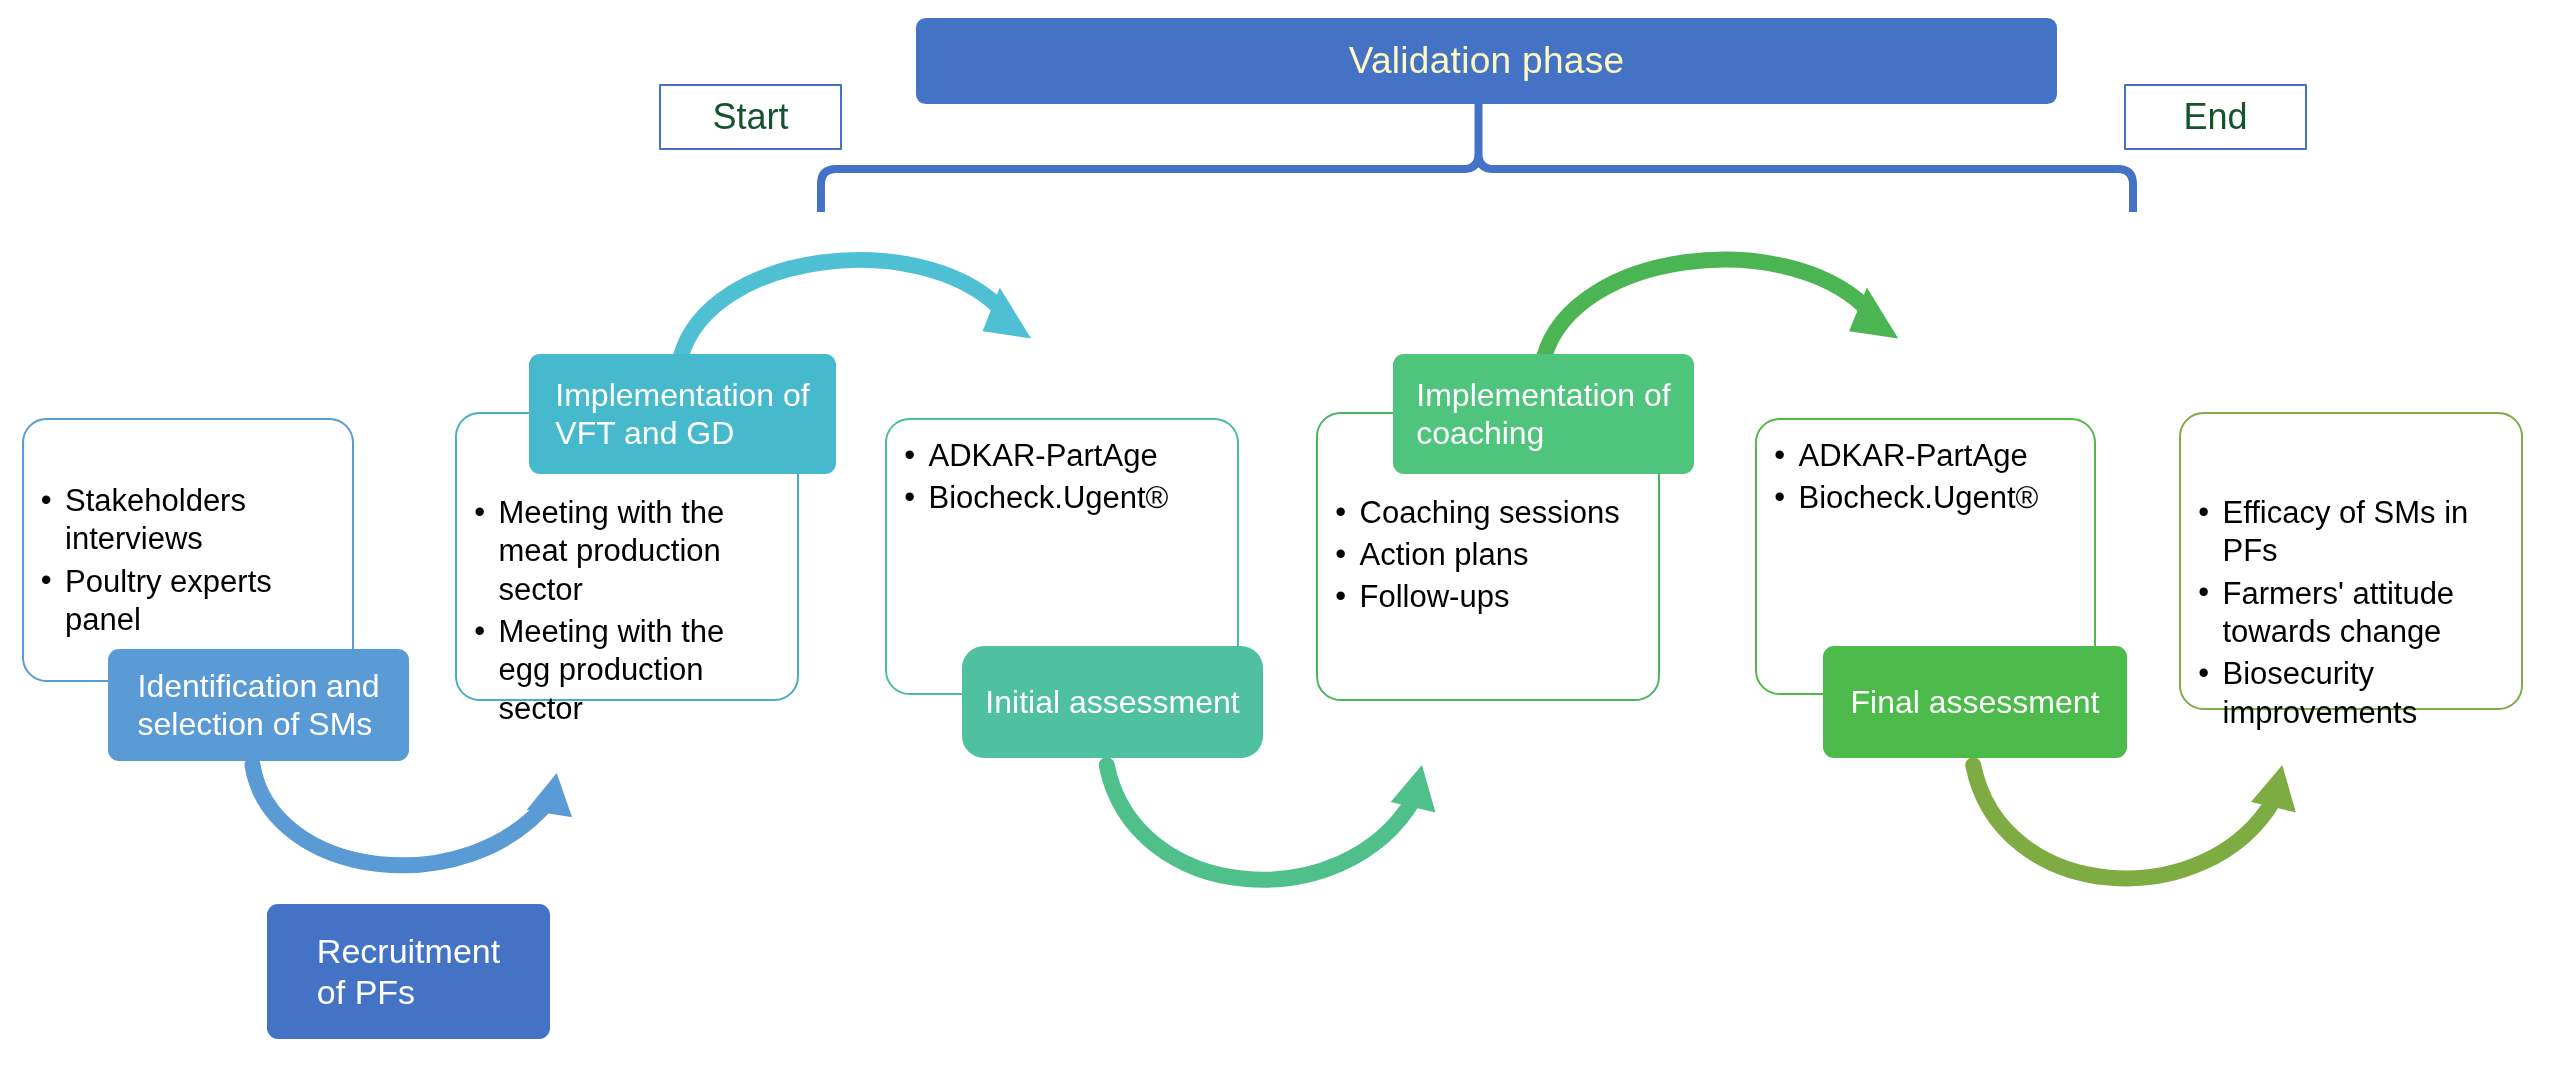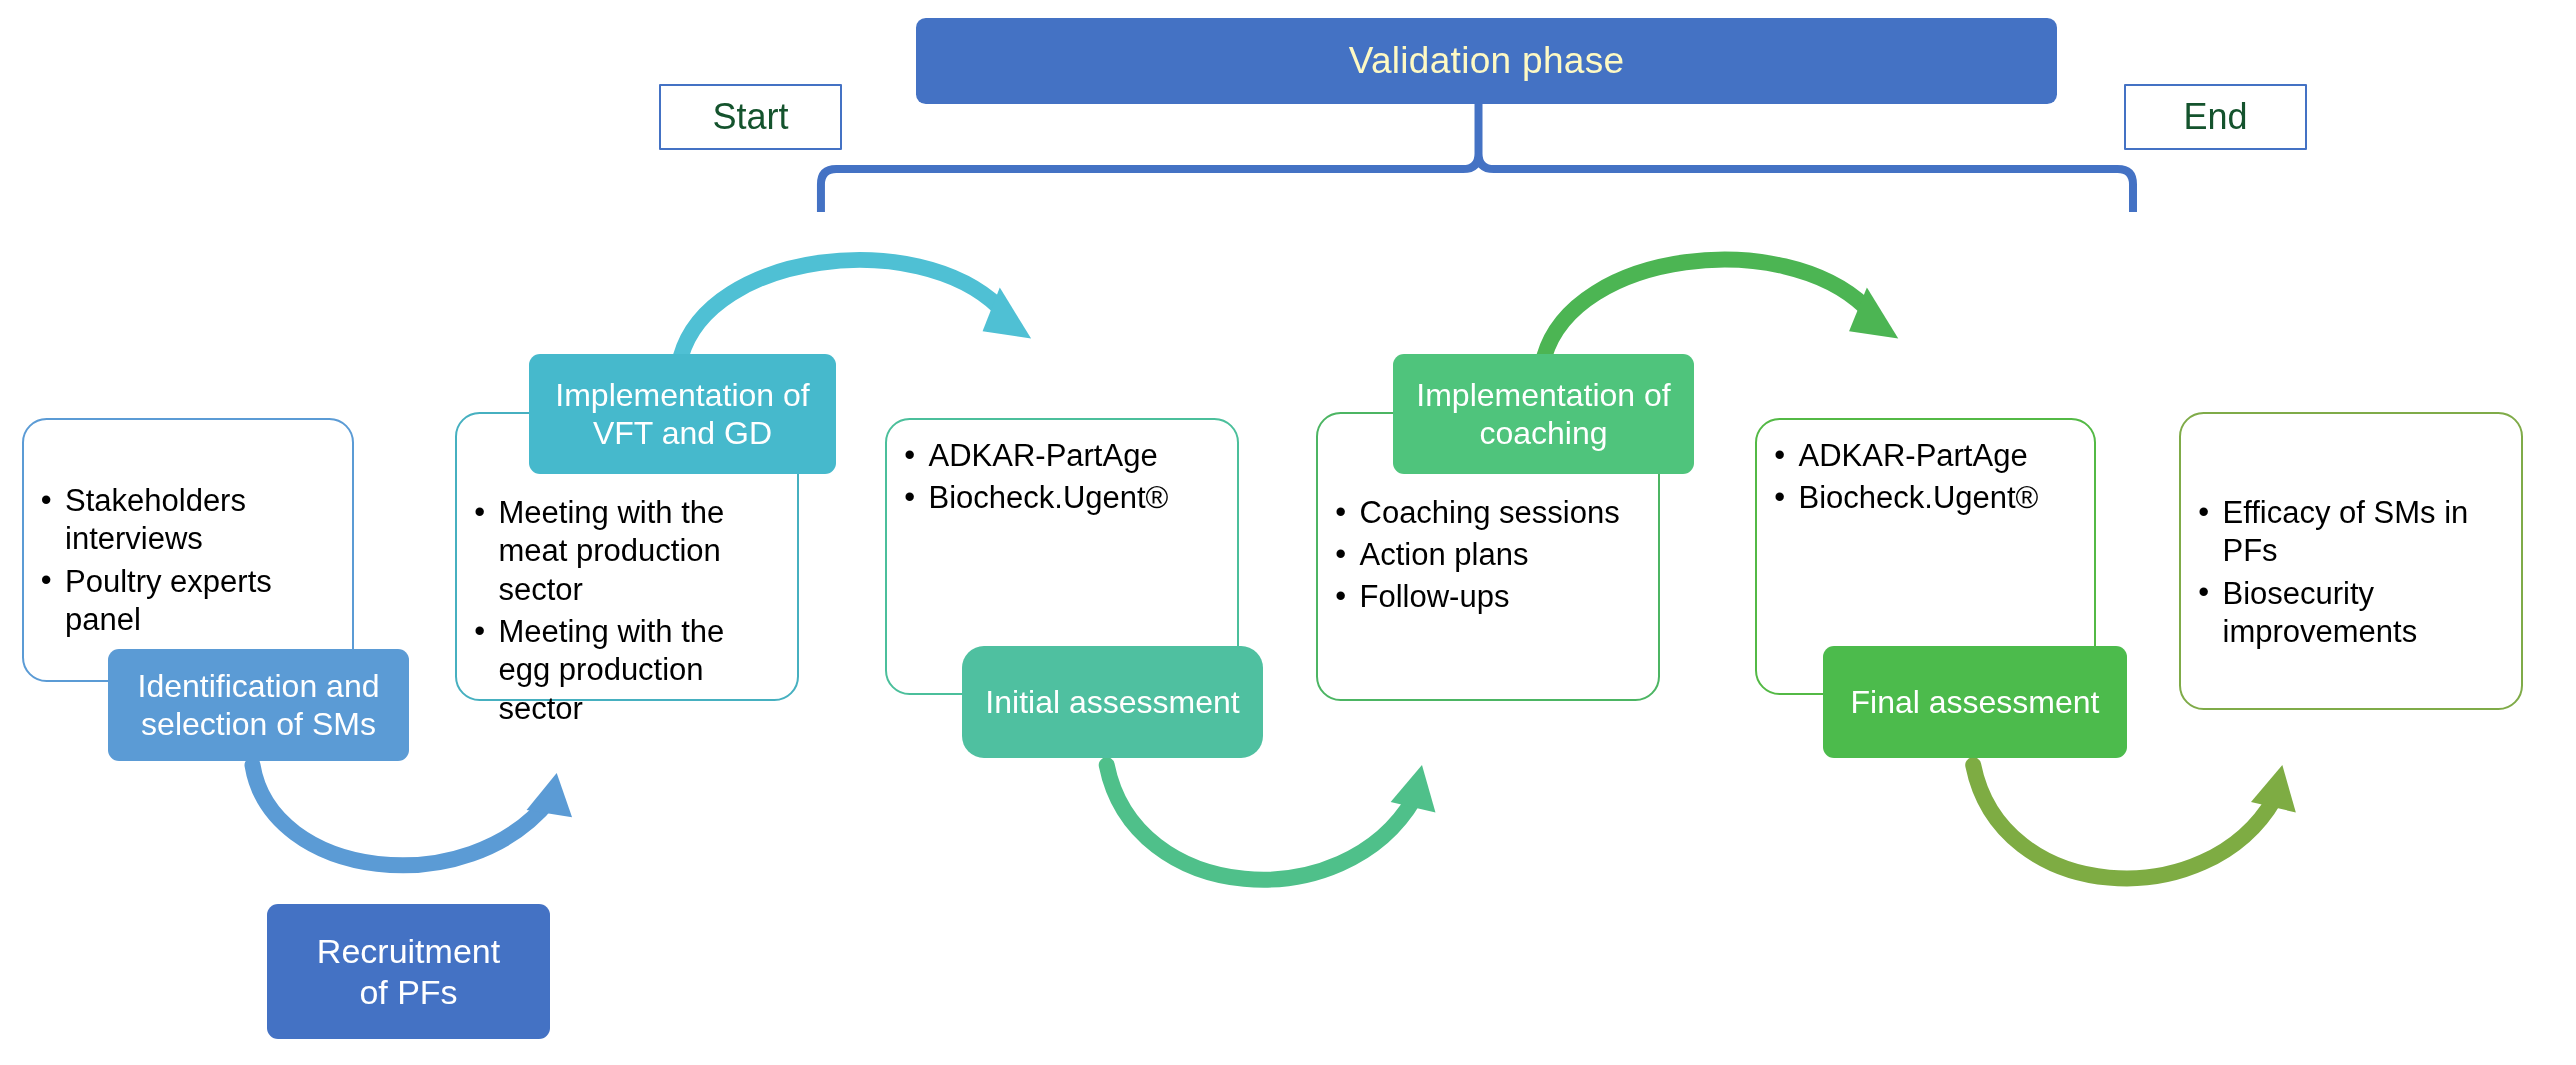--- a/index.html
+++ b/index.html
@@ -91,21 +91,21 @@
     color: #000000;
   }
 
   
   .chip {
     position: absolute;
     border-radius: 11px;
     display: flex;
     align-items: center;
     justify-content: center;
-    text-align: center;
+    text-align: left;
     color: #ffffff;
     font-size: 32px;
     line-height: 1.2;
     box-sizing: border-box;
     padding: 3.7px 8.6px;
   }
 
   
   #card-1 { left: 21.5px;   top: 418px;  width: 332px;  height: 264px;  border-color: #5B9BD5; }
   #card-2 { left: 455px;  top: 412px;  width: 344px;  height: 289px;  border-color: #46B0C0; }
@@ -255,18 +255,19 @@
       <li>Biocheck.Ugent®</li>
     </ul>
   </div>
   <div id="chip-final" class="chip">
     <span class="chip-line">Final assessment</span>
   </div>
 
   <div id="card-6" class="card">
     <ul>
       <li>Efficacy of SMs in PFs</li>
+      <li>Farmers' attitude towards change</li>
       <li>Biosecurity improvements</li>
     </ul>
   </div>
 
 </div>
 
 
 </body></html>

